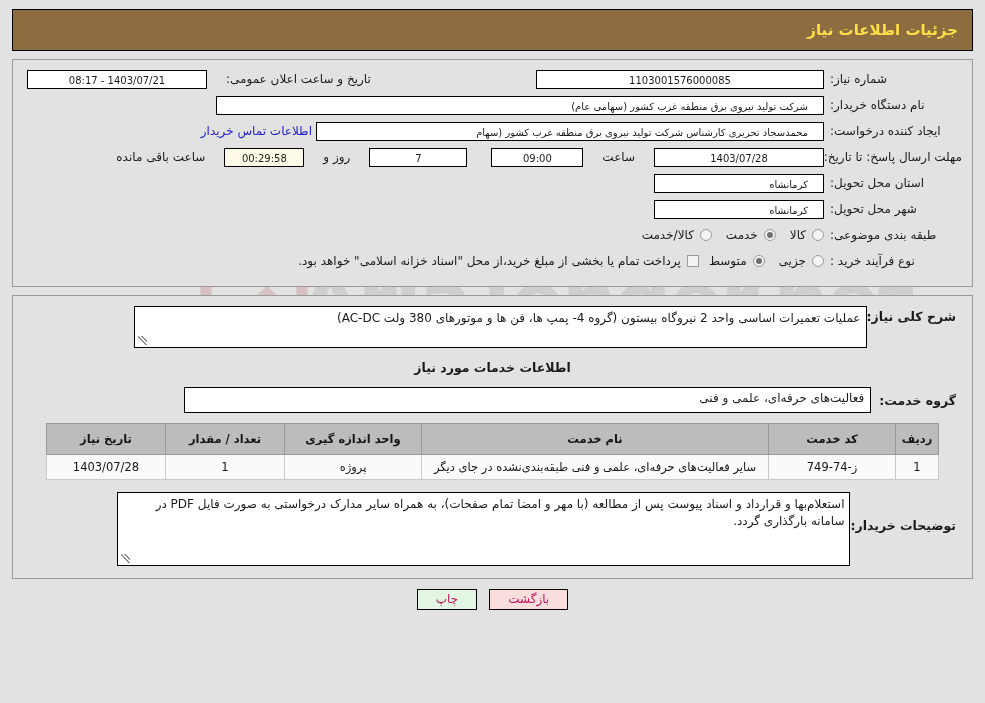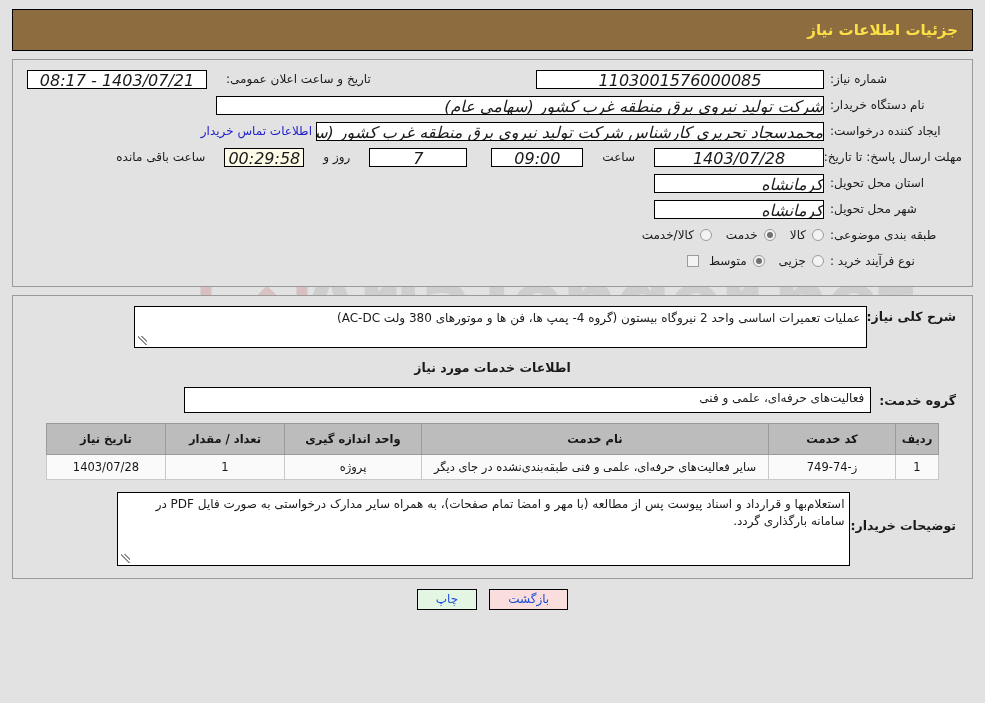--- a/index.html
+++ b/index.html
@@ -94,27 +94,26 @@
     padding-left: 6px;
     box-sizing: border-box;
   }
   .lbl-w1 { width: 138px; }
 
   .fld {
     border: 1px solid #000;
     background: #ffffff;
     height: 19px;
     line-height: 19px;
-    font-size: 16px;
-    padding: 0 0;
+    font-size: 10px;
+    padding: 0 15px;
     box-sizing: border-box;
     text-align: center;
     overflow: hidden;
     white-space: nowrap;
-    font-style: italic;
   }
   .fld.rightal { text-align: right; }
   .fld.timer {
     background: #fdfbe8;
   }
   .spacer { flex: 1 1 auto; }
 
   .sub-lbl {
     font-size: 12px;
     padding: 0 19px;
@@ -303,21 +302,21 @@
   }
   .btn {
     border: 1px solid #000;
     font-size: 12px;
     height: 21px;
     line-height: 19px;
     padding: 0 18px;
     box-sizing: border-box;
     cursor: pointer;
     font-family: inherit;
-    color: #1d4ed8;
+    color: #be185d;
   }
   .btn-print { background: #e3f5e3; }
   .btn-back  { background: #fadddd; }
 </style>
 </head>
 <body>
 
 <div class="watermark">
   <svg class="wm-shield" viewBox="0 0 112 118" xmlns="http://www.w3.org/2000/svg">
     <path d="M56 4 L104 20 L104 62 C104 92 82 108 56 114 C30 108 8 92 8 62 L8 20 Z" fill="none" stroke="rgba(196,120,120,0.33)" stroke-width="11"></path>
@@ -391,20 +390,21 @@
 
     <div class="row">
       <div class="lbl lbl-w1">نوع فرآیند خرید :</div>
       <div class="radio-group">
         <span class="radio"></span>
         <span class="radio-label">جزیی</span>
         <span class="radio on"></span>
         <span class="radio-label">متوسط</span>
       </div>
       <span class="checkbox"></span>
+      <span class="note-text">پرداخت تمام یا بخشی از مبلغ خرید،از محل "اسناد خزانه اسلامی" خواهد بود.</span>
     </div>
 
   </div>
 
   <div class="panel panel-desc">
 
     <div class="desc-row">
       <div class="desc-lbl">شرح کلی نیاز:</div>
       <div class="textarea ta-desc">عملیات تعمیرات اساسی واحد 2 نیروگاه بیستون (گروه 4- پمپ ها، فن ها و موتورهای 380 ولت  AC-DC)</div>
     </div>

